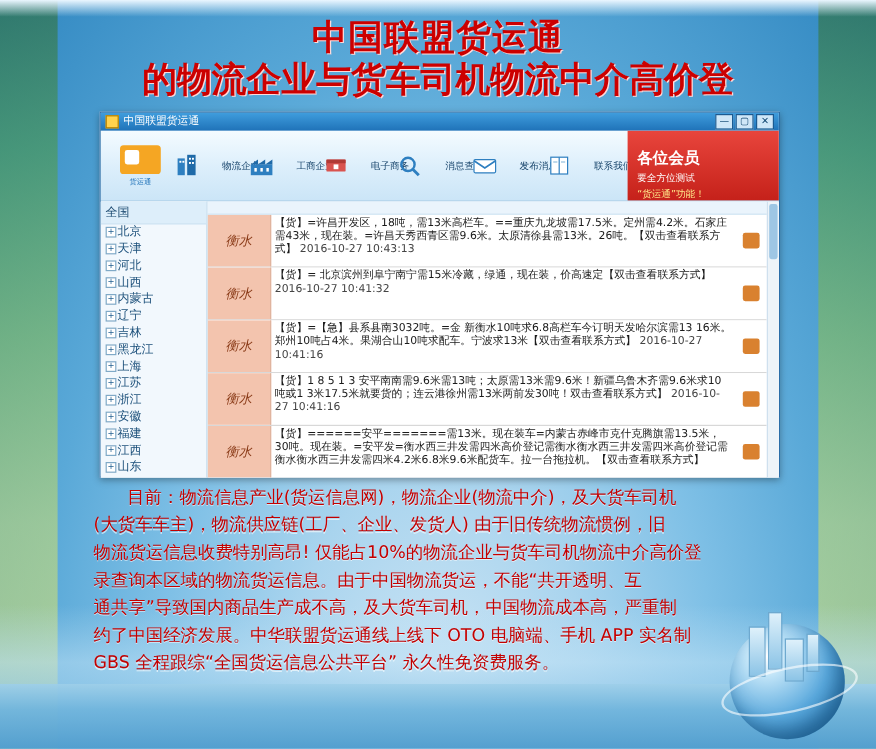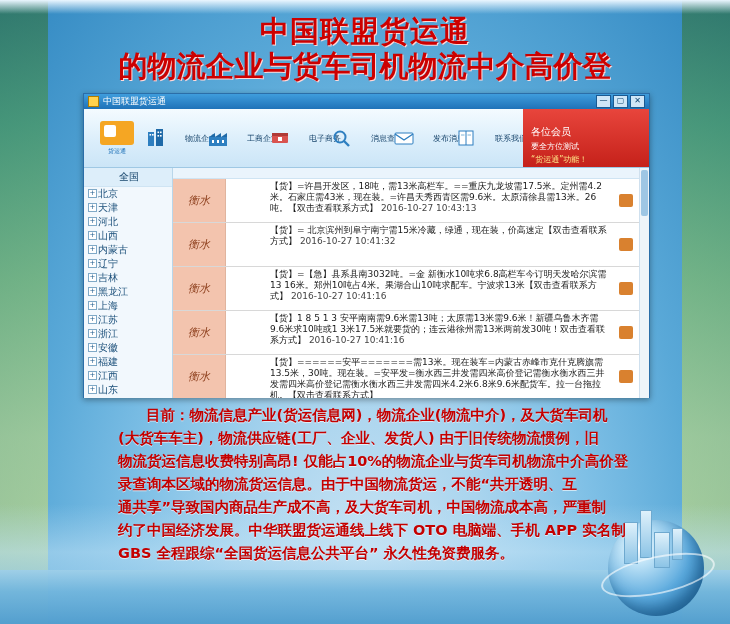--- a/index.html
+++ b/index.html
@@ -51,49 +51,49 @@
   .brandbox{width:66px;display:flex;flex-direction:column;align-items:center;justify-content:center;}
   .brandbox .bicon{width:34px;height:24px;background:#f5a623;border-radius:3px;position:relative;}
   .brandbox .bicon:after{content:"";position:absolute;left:4px;top:4px;width:12px;height:12px;background:#fff;border-radius:2px;}
   .brandbox .blabel{font-size:6px;color:#1f72b8;margin-top:2px;}
   .ribbon-items{display:flex;flex:1;align-items:stretch;}
   .ritem{width:62px;display:flex;flex-direction:row;align-items:center;justify-content:center;gap:18px;}
   .ritem .ic{width:22px;height:20px;}
   .ritem .lb{font-size:8px;color:#17446b;white-space:nowrap;}
   .vipbox{width:118px;background:linear-gradient(180deg,#e8453c 0%, #c5211a 100%);color:#fff;
     display:flex;flex-direction:column;justify-content:center;padding-left:8px;}
-  .vipbox .v1{font-size:10px;font-weight:normal;margin-top:13px;}
+  .vipbox .v1{font-size:13px;font-weight:bold;margin-top:13px;}
   .vipbox .v2{font-size:8px;margin-top:2px;}
   .vipbox .v3{font-size:8px;margin-top:2px;color:#ffe98a;}
 
   
   .appbody{display:flex;height:230px;background:#fff;}
   .tree{width:88px;background:#f2f8fd;border-right:1px solid #b9d6ea;overflow:hidden;}
-  .tree .troot{font-size:10px;color:#16456c;padding:2px 2px 2px 4px;background:#ddeefa;border-bottom:1px solid #cfe4f3;text-align:center;}
+  .tree .troot{font-size:10px;color:#16456c;padding:2px 2px 2px 4px;background:#ddeefa;border-bottom:1px solid #cfe4f3;}
   .tree .tnode{font-size:10px;color:#1b4f7a;padding:1px 2px 1px 14px;position:relative;line-height:12px;}
   .tree .tnode .plus{position:absolute;left:4px;top:2px;width:7px;height:7px;border:1px solid #7fa9c7;
     background:#fff;font-size:7px;line-height:6px;text-align:center;color:#225f90;}
 
   .listwrap{flex:1;display:flex;flex-direction:column;}
   .listhead{height:10px;background:#eaf4fc;border-bottom:1px solid #cfe4f3;}
   .rows{flex:1;overflow:hidden;}
   .row{display:flex;border-bottom:1px solid #d8d8d8;height:43px;background:#fff;}
   .row .city{width:52px;background:#f3c4ae;display:flex;align-items:center;justify-content:center;
     font-size:11px;color:#8a3b18;border-right:1px solid #e0b49e;font-style:italic;}
-  .row .txt{flex:1;padding:2px 3px;font-size:9px;line-height:11px;color:#1a1a1a;overflow:hidden;margin-left:41px;}
+  .row .txt{flex:1;padding:2px 3px;font-size:9px;line-height:11px;color:#1a1a1a;overflow:hidden;}
   .row .txt .time{color:#444;}
   .row .act{width:26px;display:flex;align-items:center;justify-content:center;}
   .row .act .pic{width:14px;height:13px;background:#d9812f;border-radius:2px;}
   .scroll{width:9px;background:#eef4f9;border-left:1px solid #cfe0ee;position:relative;}
   .scroll .thumb{position:absolute;left:1px;top:2px;width:7px;height:46px;background:#9ec6e4;border-radius:2px;}
 
   
   .para{position:absolute;left:78px;top:404px;width:576px;z-index:5;
-    color:#c40000;font-size:14.5px;line-height:23px;font-weight:bold;text-align:justify;
-    text-shadow:0 1px 0 rgba(255,255,255,.6);margin-left:40px;}
+    color:#c40000;font-size:14.5px;line-height:23px;font-weight:normal;text-align:justify;
+    text-shadow:0 1px 0 rgba(255,255,255,.6);}
   .para p{margin:0;text-indent:0;}
   .para .indent{display:inline-block;width:28px;}
 
   
   .globe{position:absolute;right:16px;bottom:8px;width:120px;height:104px;z-index:4;}
   .globe .ball{position:absolute;left:14px;bottom:0;width:96px;height:96px;border-radius:50%;
     background:radial-gradient(circle at 32% 28%, #ffffff 0%, #bfe3f7 18%, #5aa9dd 55%, #1d6fae 100%);
     box-shadow:inset -6px -8px 14px rgba(10,60,100,.5);}
   .globe .ring{position:absolute;left:6px;bottom:22px;width:112px;height:34px;border-radius:50%;
     border:2px solid rgba(255,255,255,.6);transform:rotate(-12deg);}

